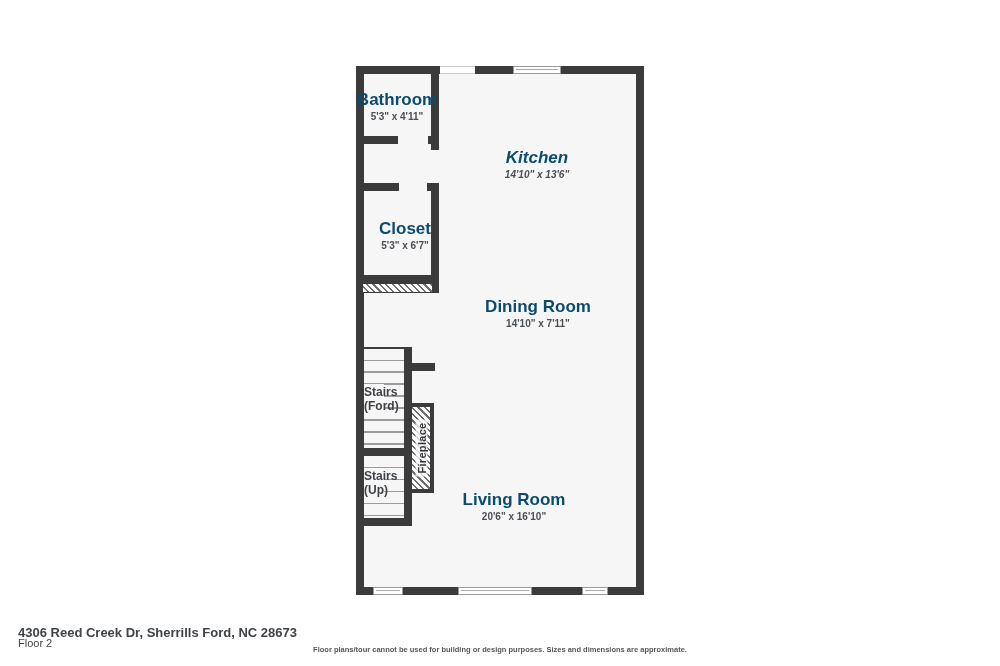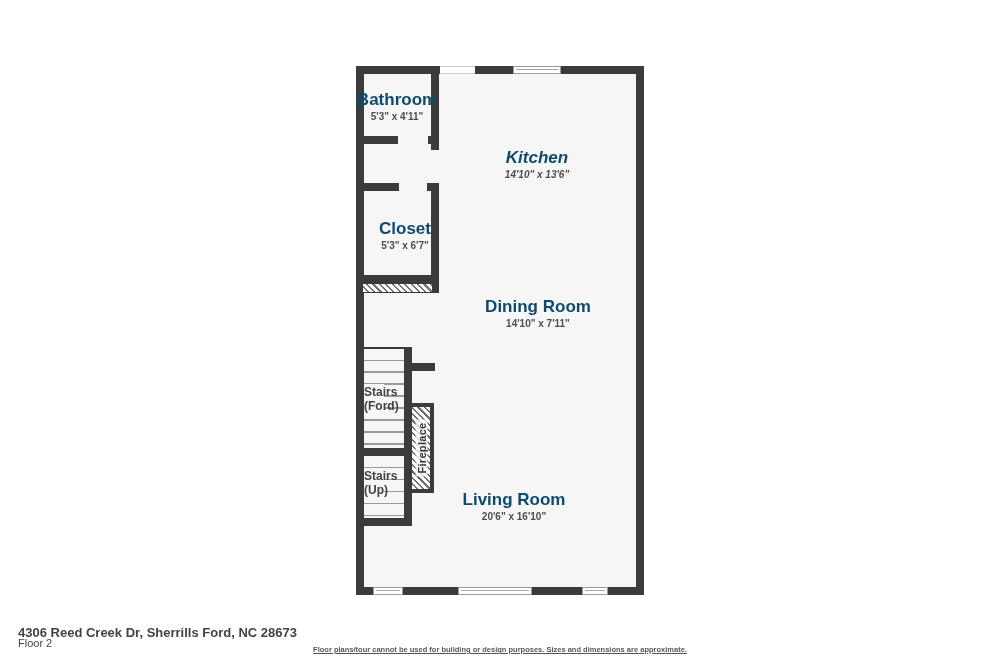--- a/index.html
+++ b/index.html
@@ -60,21 +60,21 @@
   }
 
   .room-label { position:absolute; transform:translateX(-50%); text-align:center; white-space:nowrap; }
   .room-name { font-size:17px; font-weight:bold; color:#0c4a6e; }
   .room-dims { font-size:10px; font-weight:bold; color:#4a4e53; margin-top:1px; }
 
   .address  { position:absolute; left:18px; top:625px; font-size:13px; font-weight:bold; color:#3f4347; }
   .floor-no { position:absolute; left:18px; top:637px; font-size:11px; font-weight:normal; color:#3f4347; }
   .disclaimer {
     position:absolute; left:500px; top:645px; transform:translateX(-50%);
-    font-size:7.5px; font-weight:bold; color:#53575c; white-space:nowrap;text-decoration:underline;
+    font-size:7.5px; font-weight:bold; color:#53575c; white-space:nowrap;
   }
 </style>
 </head>
 <body>
 
 <div class="plan">
 
   <div class="wall" style="left:0; top:0; width:288px; height:8px;"></div>
   <div class="wall" style="left:0; top:521px; width:288px; height:8px;"></div>
   <div class="wall" style="left:0; top:0; width:8px; height:529px;"></div>

